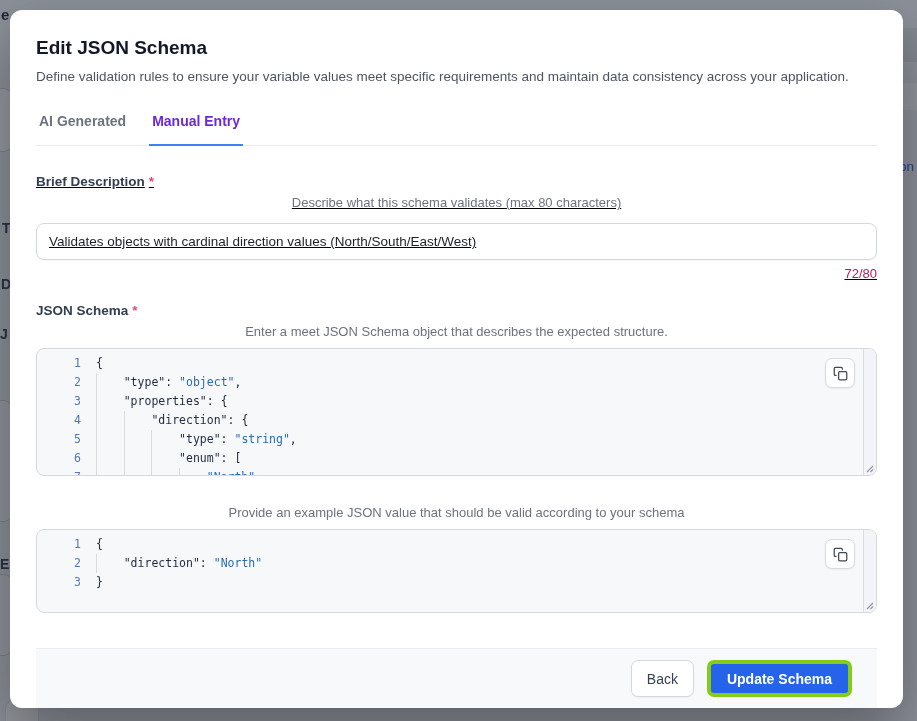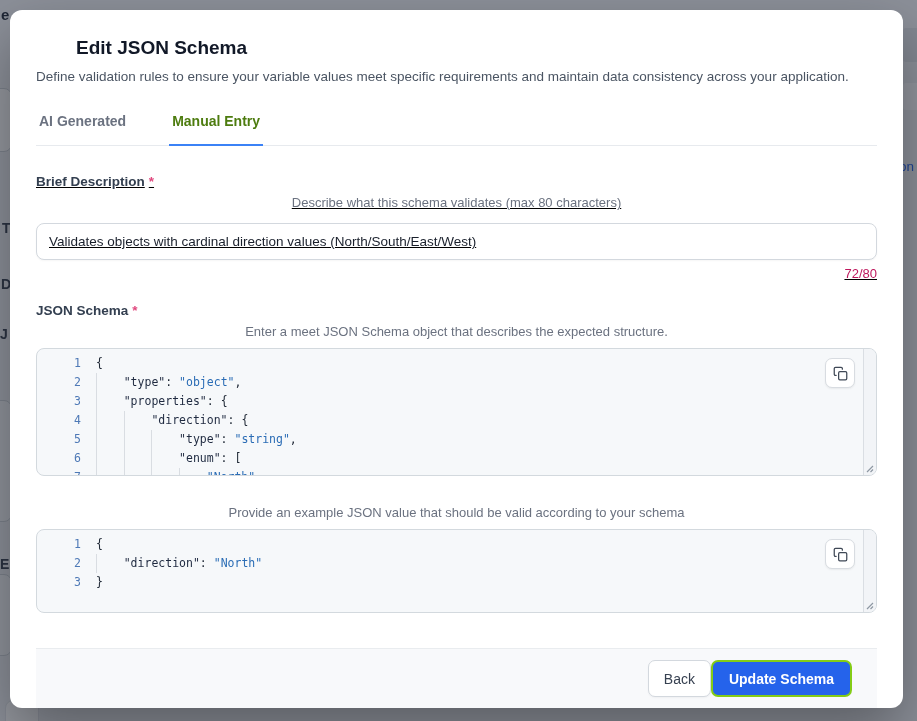--- a/index.html
+++ b/index.html
@@ -18,27 +18,27 @@
 
   
   .modal {
     position:absolute; left:10px; top:10px; width:893px; height:698px;
     background:#ffffff; border-radius:12px;
     box-shadow:0 25px 60px rgba(0,0,0,0.35);
     display:flex; flex-direction:column; overflow:hidden;
   }
   .modal-body { padding:26px 26px 0; display:flex; flex-direction:column; flex:1; min-height:0; }
 
-  .modal-title { font-size:19px; line-height:24px; font-weight:700; color:#111827;margin-left:40px; }
+  .modal-title { font-size:19px; line-height:24px; font-weight:700; color:#111827; }
   .modal-subtitle { margin-top:7px; font-size:13.5px; line-height:19px; color:#4b5563; }
 
-  .tabs { display:flex; gap:40px; margin-top:25px; border-bottom:1px solid #e7eaee; }
+  .tabs { display:flex; gap:20px; margin-top:25px; border-bottom:1px solid #e7eaee; }
   .tab { padding:0 3px 13px; font-size:14px; line-height:20px; font-weight:600; color:#6b7280;
          border-bottom:2px solid transparent; margin-bottom:-1px; cursor:pointer; }
-  .tab.active { color:#4d7c0f; border-bottom-color:#3b82f6;text-align:right; }
+  .tab.active { color:#6d28d9; border-bottom-color:#3b82f6;text-align:right; }
 
   .field { display:flex; flex-direction:column; }
   .field.f1 { margin-top:27px;text-decoration:underline; }
   .field.f2 { margin-top:20px; }
   .field.f3 { margin-top:24px; }
   .label-row { font-size:13.5px; line-height:17px; font-weight:700; color:#333f50; }
   .req { color:#e0487e; margin-left:4px; font-weight:700; }
   .help { margin-top:4px; font-size:13px; line-height:17px; color:#6b7280; font-weight:400;text-align:center; }
 
   .text-input {
@@ -72,28 +72,28 @@
   .copy-btn { position:absolute; top:9px; right:21px; width:30px; height:30px;
               background:#fff; border:1px solid #d8dce1; border-radius:7px;
               box-shadow:0 1px 2px rgba(0,0,0,0.06);
               display:flex; align-items:center; justify-content:center; cursor:pointer; }
   .resize-grip { position:absolute; right:2px; bottom:2px; }
 
   
   .modal-footer {
     margin-top:auto; height:60px; flex:none;
     background:#f8f9fb; border-top:1px solid #e9ecef;
-    display:flex; align-items:center; justify-content:flex-end; 
+    display:flex; align-items:center; justify-content:flex-end; gap:13px;
     padding:0 25px;
   }
   .btn { height:37px; border-radius:7px; font-family:"Liberation Sans",sans-serif;
          font-size:14px; cursor:pointer; }
   .btn-secondary { background:#fff; border:1px solid #d3d8de; color:#374151;
                    font-weight:500; padding:0 15px; box-shadow:0 1px 2px rgba(0,0,0,0.04); }
-  .btn-primary { background:#2563eb; border:2px solid #84cc16; color:#fff;
+  .btn-primary { background:#2563eb; border:4px solid #84cc16; color:#fff;
                  font-weight:600; padding:0 16px; }
 </style>
 </head>
 <body>
 
 <div class="stage">
 
   <span class="bg-frag heading" style="left:1px; top:6px;">e</span>
   <div class="bg-box" style="left:-36px; top:88px;  width:48px; height:64px;  background:#ffffff;"></div>
   <span class="bg-frag" style="left:2px; top:220px;">T</span>

